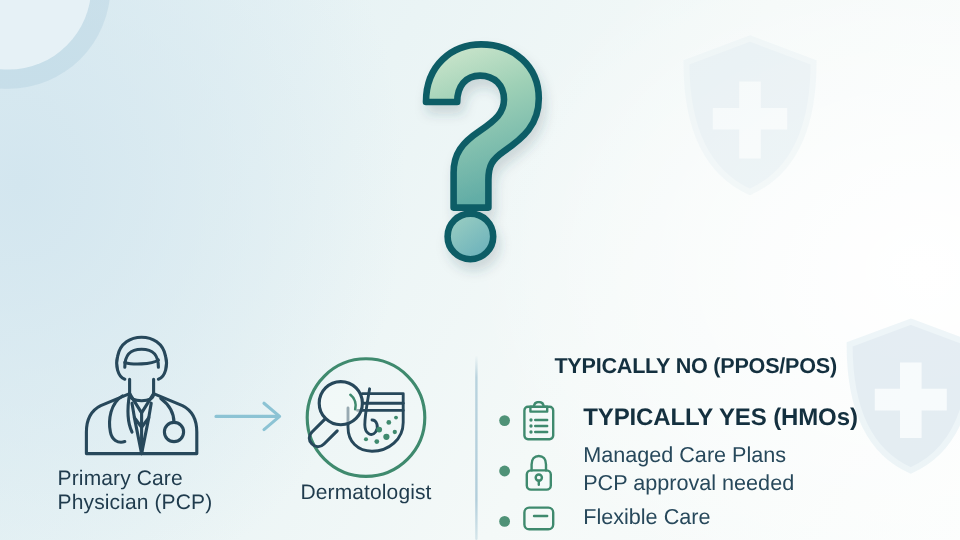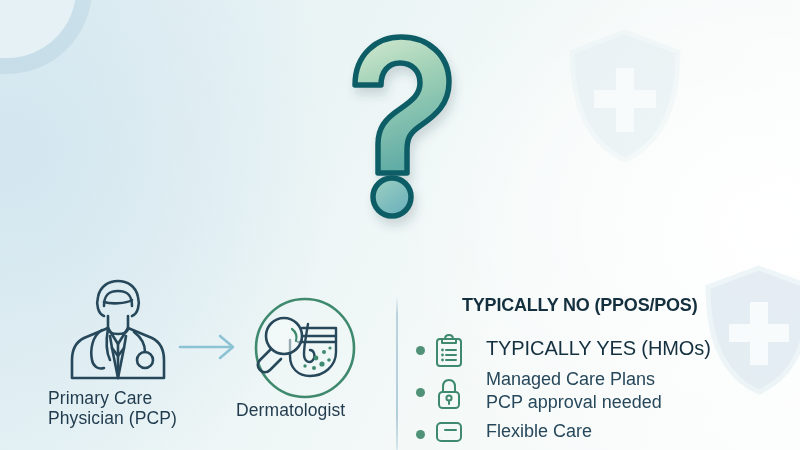--- a/index.html
+++ b/index.html
@@ -48,20 +48,21 @@
     left: 48px;
     top: 278px;
     width: 140px;
   }
   .figure-pcp .art { height: 110px; }
   .figure-derm {
     position: absolute;
     left: 236px;
     top: 296px;
     width: 138px;
+    text-align: center;
   }
   .figure-derm .art { height: 104px; }
 
   .fig-label {
     font-size: 17.5px;
     line-height: 20px;
     color: #1f3b4d;
     font-weight: 400;
     letter-spacing: .1px;
     white-space: pre-line;
@@ -129,21 +130,21 @@
     top: 2px;
     width: 30px;
     height: 34px;
   }
   .b-icon svg { display: block; }
   .b-text {
     position: absolute;
     left: 74px;
     top: 5px;
     font-size: 20px;
-    font-weight: 400;
+    font-weight: 700;
     color: #14303f;
     letter-spacing: -.1px;
     white-space: nowrap;
   }
   .b-text.normal {
     font-weight: 400;
     font-size: 18px;
     color: #27485b;
     letter-spacing: 0;
   }

